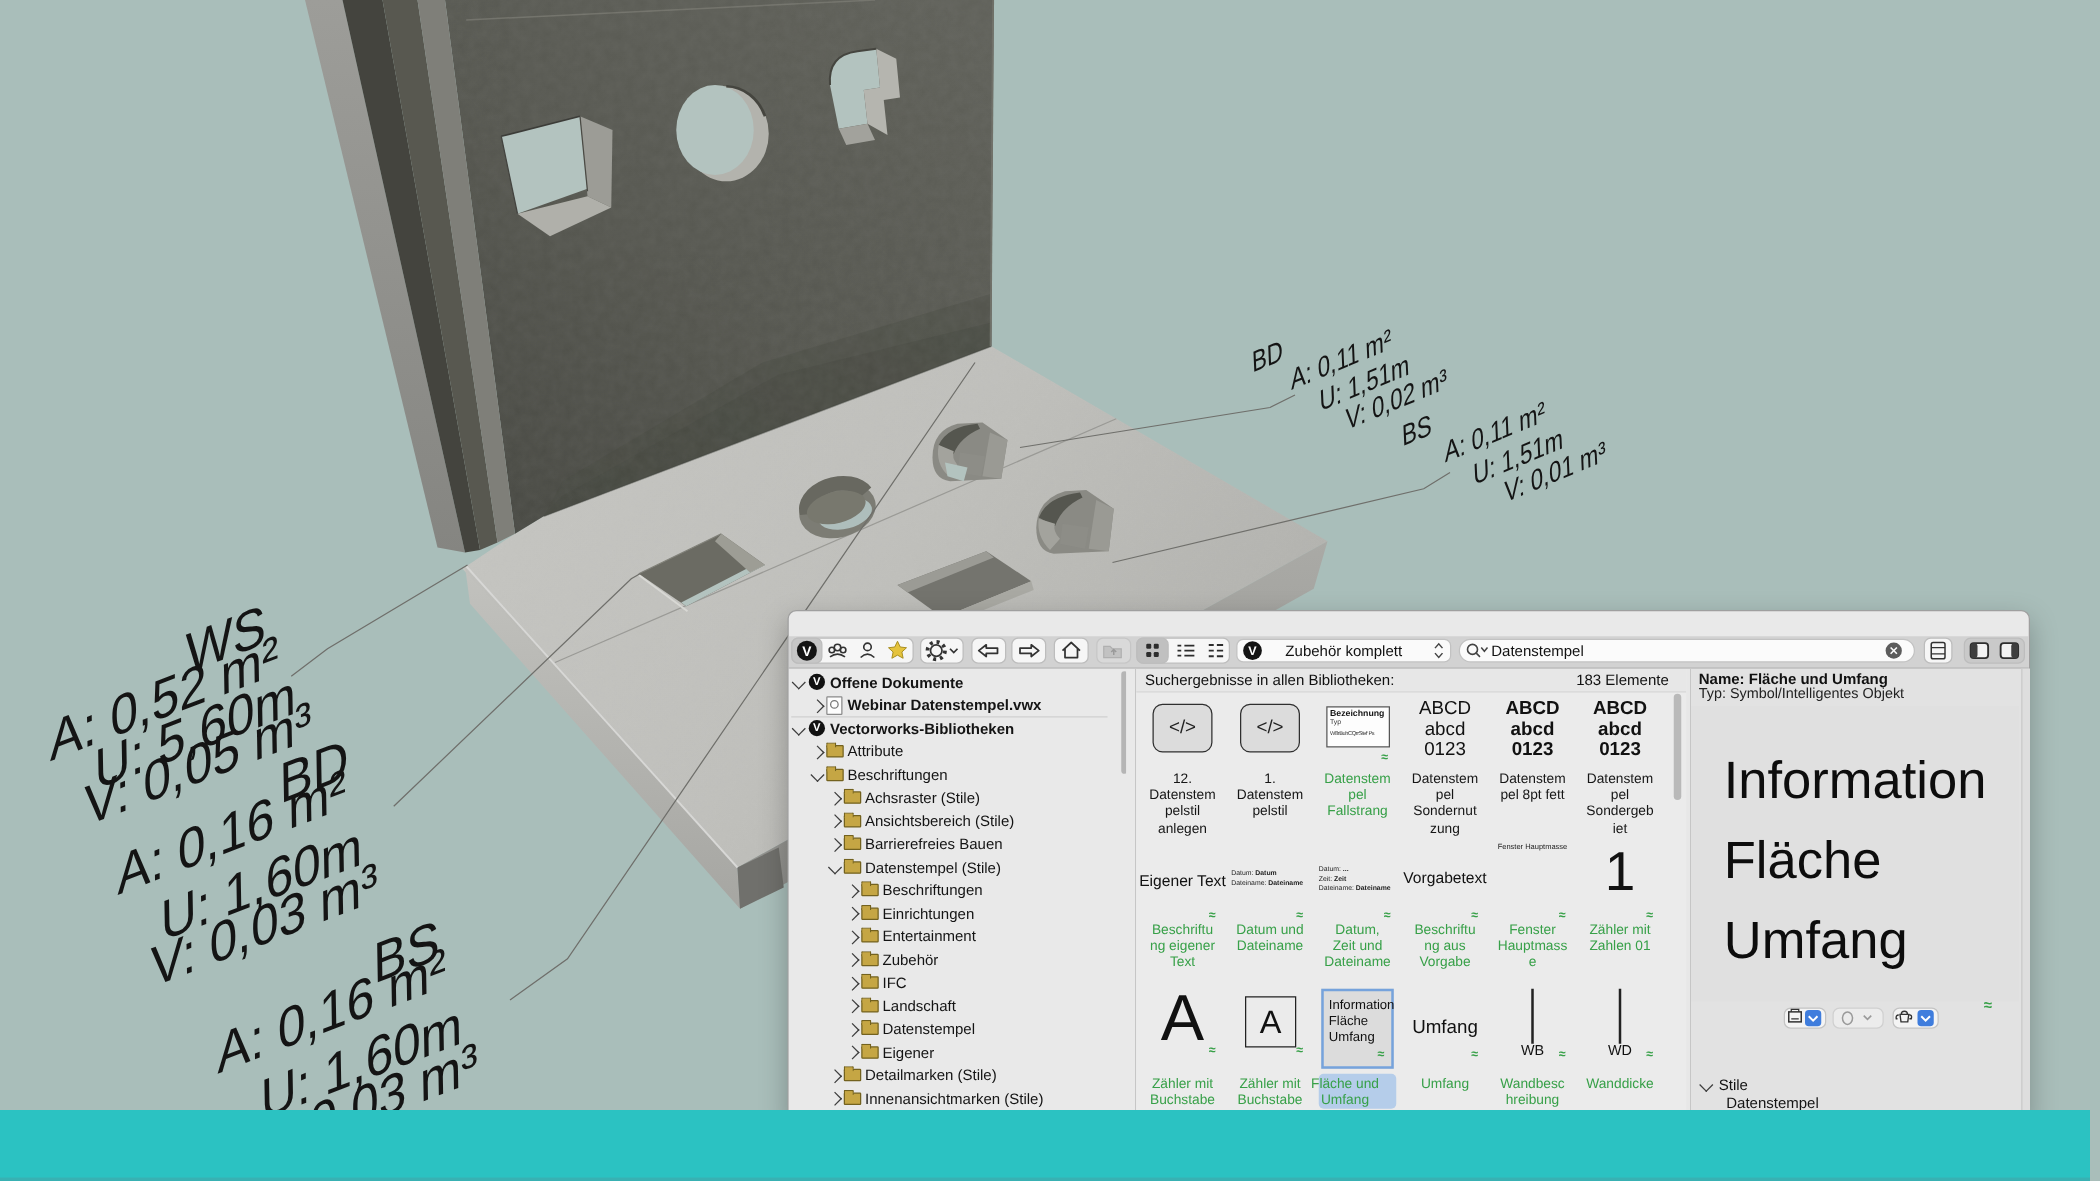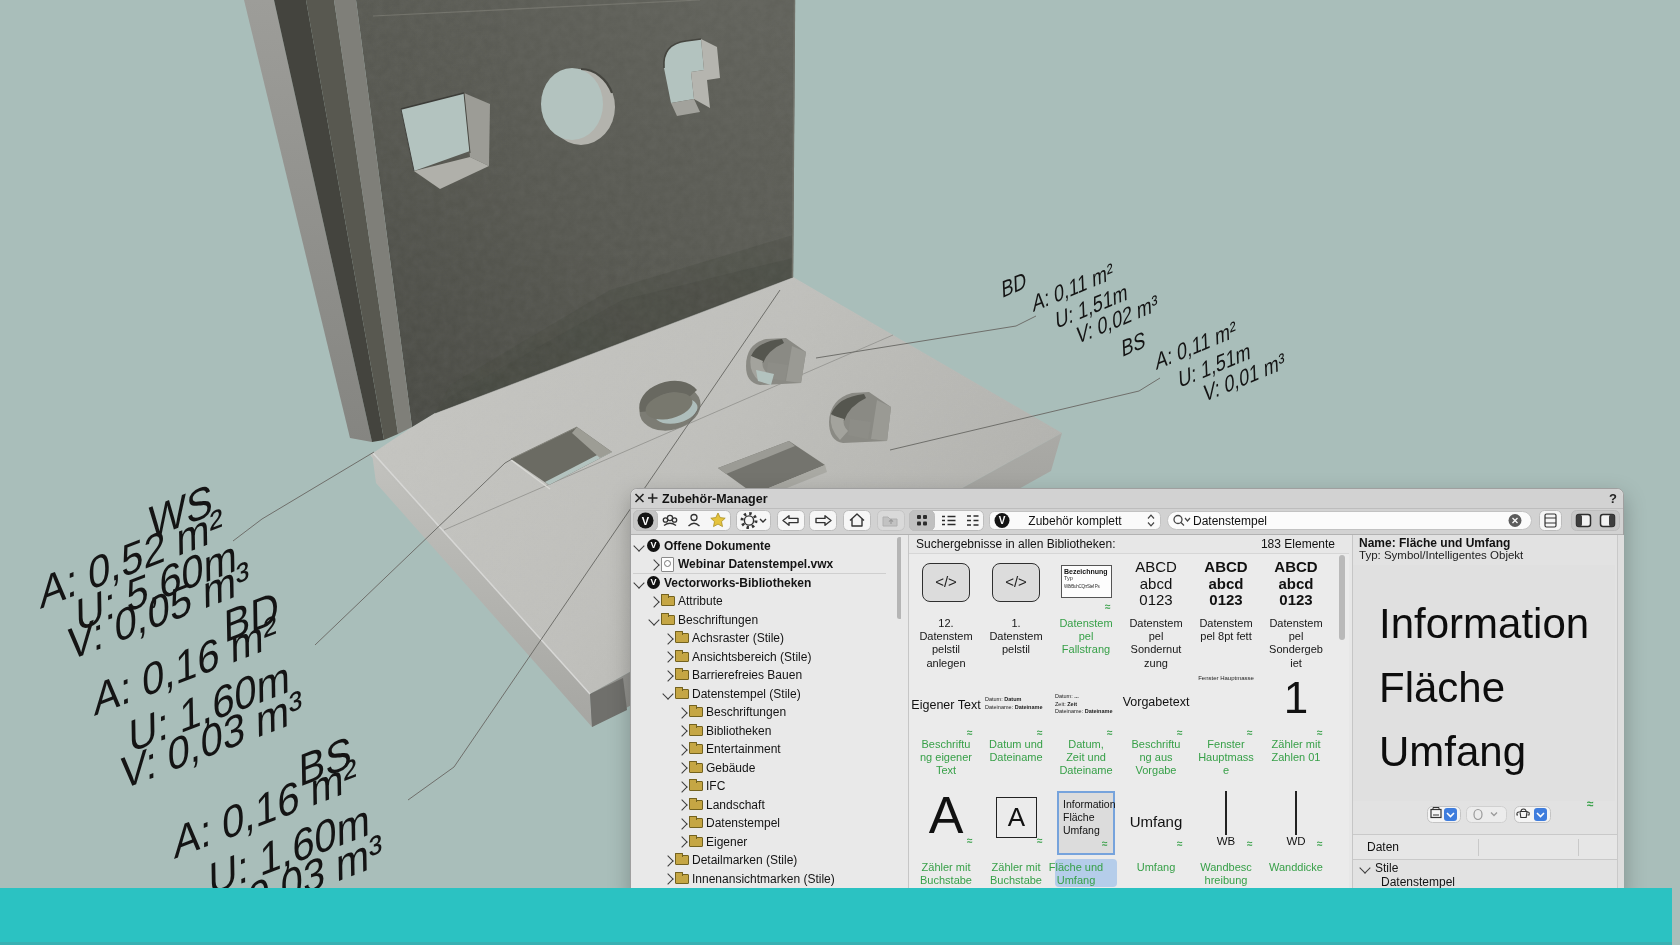--- a/index.html
+++ b/index.html
@@ -171,28 +171,20 @@
         <text transform="translate(1056,329) rotate(-22.5) skewX(-20) scale(0.87,1)">U: 1,51m</text>
         <text transform="translate(1077,344) rotate(-22.5) skewX(-20) scale(0.87,1)">V: 0,02 m³</text>
         <text transform="translate(1122,357) rotate(-22.5) skewX(-20) scale(0.87,1)">BS</text>
         <text transform="translate(1156,370) rotate(-22.5) skewX(-20) scale(0.87,1)">A: 0,11 m²</text>
         <text transform="translate(1179,388) rotate(-22.5) skewX(-20) scale(0.87,1)">U: 1,51m</text>
         <text transform="translate(1204,402) rotate(-22.5) skewX(-20) scale(0.87,1)">V: 0,01 m³</text>
       </g>
     </g>
   </svg>
   <div id="win">
-    <div id="titlebar">
-      <svg width="994" height="19" style="position:absolute;left:0;top:0">
-        <path d="M4.5,5 L12.5,13 M12.5,5 L4.5,13" stroke="#222" stroke-width="1.6"></path>
-        <path d="M21.5,4.5 V14 M17,9 H26.5" stroke="#222" stroke-width="1.6"></path>
-        <text x="31" y="13.5" font-size="12.5" font-weight="600" fill="#111" font-family="Liberation Sans, sans-serif">Zubehör-Manager</text>
-        <text x="978" y="14" font-size="13" font-weight="700" fill="#222" font-family="Liberation Sans, sans-serif">?</text>
-      </svg>
-    </div>
     <div id="toolbar">
       <svg width="994" height="25" style="position:absolute;left:0;top:0">
 
         <rect x="2.5" y="1.5" width="97" height="20" rx="5" fill="#f6f6f6" stroke="#bdbdbd"></rect>
         <rect x="2.5" y="1.5" width="24" height="20" rx="5" fill="#c6c6c6" stroke="#bdbdbd"></rect>
         <circle cx="14.5" cy="11.5" r="8" fill="#141414"></circle>
         <text x="14.5" y="15.5" font-size="11" font-weight="700" fill="#fff" text-anchor="middle" font-family="Liberation Sans, sans-serif">V</text>
         <g stroke="#333" stroke-width="1.3" fill="none">
           <circle cx="39" cy="9" r="2.6"></circle>
             <circle cx="34.5" cy="11" r="2.2"></circle>
@@ -313,31 +305,31 @@
           <span style="position:absolute;left:61px">Datenstempel (Stile)</span>
         </div>
       <div class="trow" style="left:0;top:168px">
           <span class="chev r" style="left:47px;top:5.5px"></span>
           <span class="fold" style="left:58px"></span>
           <span style="position:absolute;left:75px">Beschriftungen</span>
         </div>
       <div class="trow" style="left:0;top:186.5px">
           <span class="chev r" style="left:47px;top:5.5px"></span>
           <span class="fold" style="left:58px"></span>
-          <span style="position:absolute;left:75px">Bibliotheken</span>
+          <span style="position:absolute;left:75px">Einrichtungen</span>
         </div>
       <div class="trow" style="left:0;top:205px">
           <span class="chev r" style="left:47px;top:5.5px"></span>
           <span class="fold" style="left:58px"></span>
           <span style="position:absolute;left:75px">Entertainment</span>
         </div>
       <div class="trow" style="left:0;top:223.5px">
           <span class="chev r" style="left:47px;top:5.5px"></span>
           <span class="fold" style="left:58px"></span>
-          <span style="position:absolute;left:75px">Gebäude</span>
+          <span style="position:absolute;left:75px">Zubehör</span>
         </div>
       <div class="trow" style="left:0;top:242px">
           <span class="chev r" style="left:47px;top:5.5px"></span>
           <span class="fold" style="left:58px"></span>
           <span style="position:absolute;left:75px">IFC</span>
         </div>
       <div class="trow" style="left:0;top:260.5px">
           <span class="chev r" style="left:47px;top:5.5px"></span>
           <span class="fold" style="left:58px"></span>
           <span style="position:absolute;left:75px">Landschaft</span>
@@ -449,25 +441,20 @@
         <path d="M94,10 l3.5,3.5 3.5,-3.5" stroke="#fff" stroke-width="1.6" fill="none"></path>
         <rect x="113.5" y="3.5" width="40" height="16" rx="5" fill="#ececec" stroke="#d0d0d0"></rect>
         <ellipse cx="125" cy="11.5" rx="4" ry="5" fill="none" stroke="#9a9a9a" stroke-width="1.2"></ellipse>
         <path d="M138,9.5 l3,3 3,-3" stroke="#9a9a9a" stroke-width="1.3" fill="none"></path>
         <rect x="161.5" y="3.5" width="36" height="16" rx="5" fill="#f4f4f4" stroke="#c4c4c4"></rect>
         <path d="M166,9 q-2.5,0 -2,3 l1,0 M174,9 q3,-0.5 2,3 l-1.5,0 M167,8.5 h7 l-0.8,6 h-5.4 Z M168,8.5 q0,-2.5 2.5,-2.5 q2.5,0 2.5,2.5" fill="none" stroke="#333" stroke-width="1.1"></path>
         <rect x="181" y="5" width="13" height="13" rx="3" fill="#3f7ddd"></rect>
         <path d="M184,10 l3.5,3.5 3.5,-3.5" stroke="#fff" stroke-width="1.6" fill="none"></path>
       </svg>
 
-      <div style="position:absolute;left:0;top:299px;width:271px;height:26px;background:#e6e6e6;border-top:1px solid #c9c9c9;border-bottom:1px solid #c9c9c9;box-sizing:border-box">
-        <div style="position:absolute;left:14px;top:5px;font-size:12px;color:#111">Daten</div>
-        <div style="position:absolute;left:125px;top:4px;width:1px;height:17px;background:#c9c9c9"></div>
-        <div style="position:absolute;left:225px;top:4px;width:1px;height:17px;background:#c9c9c9"></div>
-      </div>
       <div class="trow" style="left:0;top:324px">
           <span class="chev d" style="left:8px;top:5px"></span>
           <span style="position:absolute;left:22px">Stile</span>
         </div>
       <div class="trow" style="left:0;top:338px">
           <span style="position:absolute;left:28px">Datenstempel</span>
         </div>
       <div style="position:absolute;left:264px;top:0;width:7px;height:364px;background:#dedede;border-left:1px solid #c9c9c9;box-sizing:border-box"></div>
     </div>
   </div>

